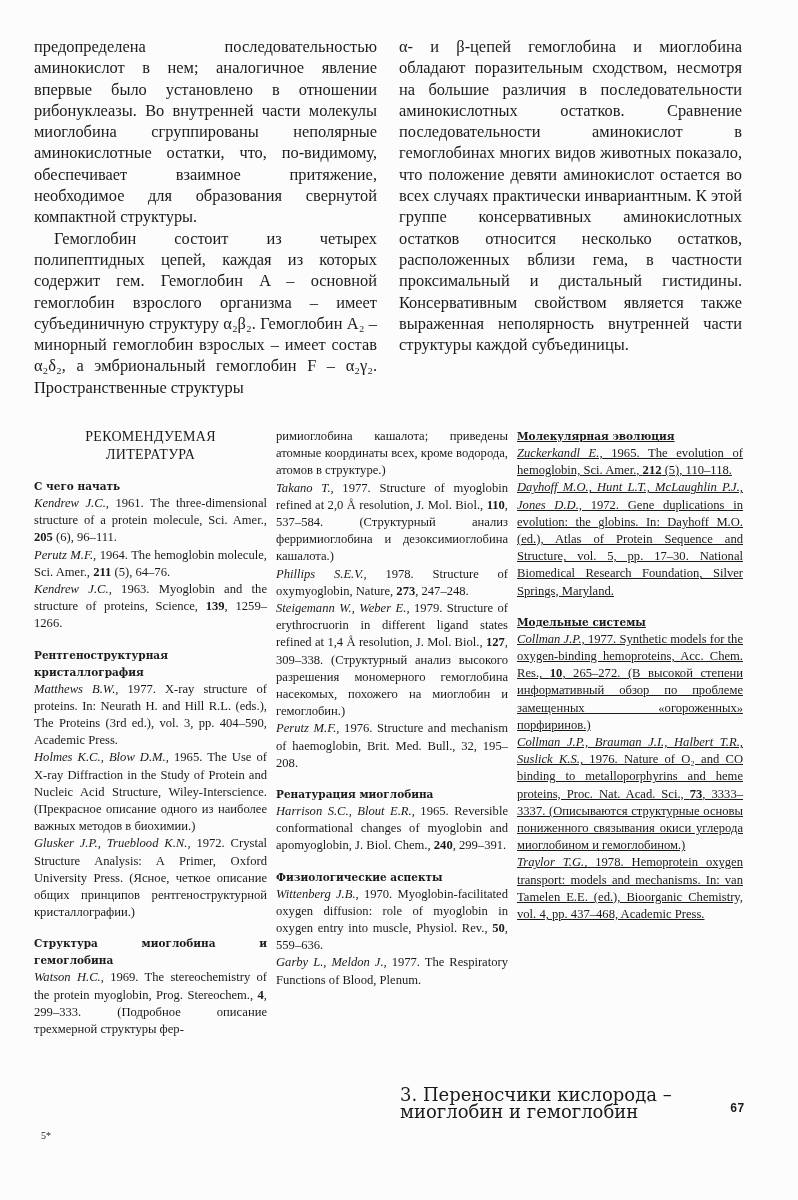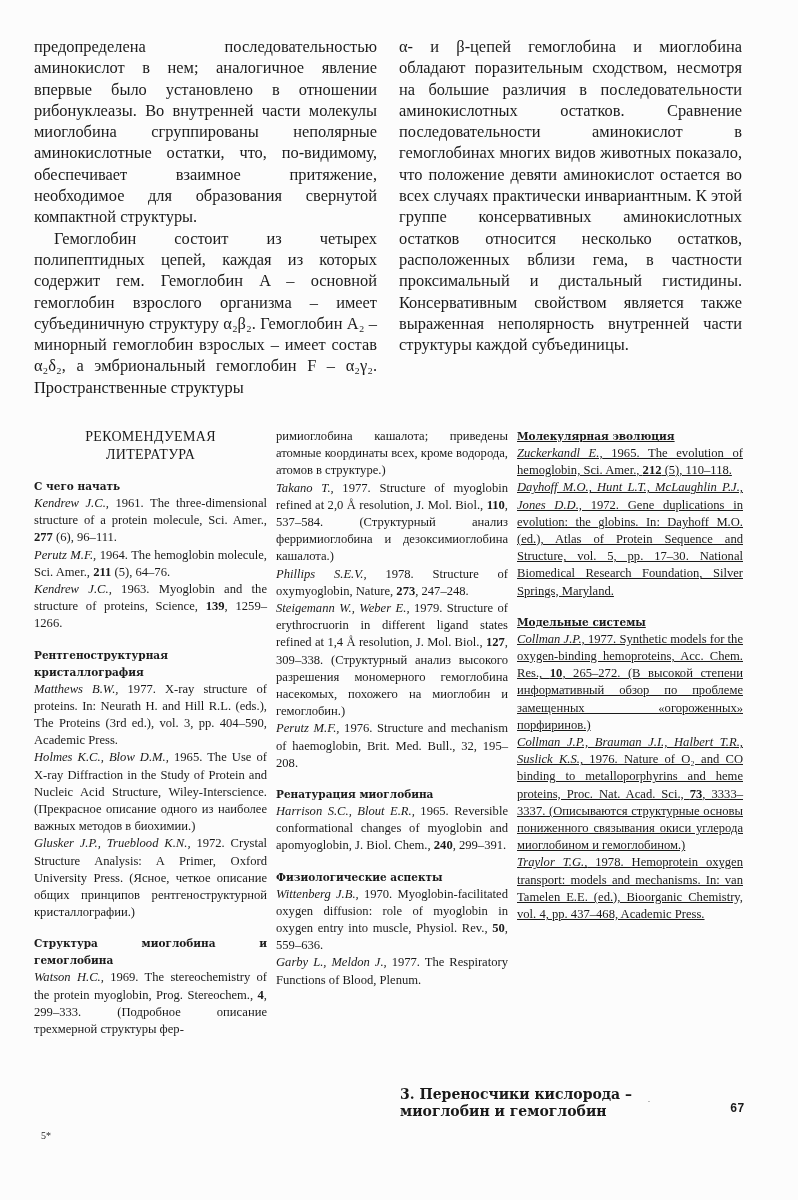--- a/index.html
+++ b/index.html
@@ -13,21 +13,21 @@
   .refcol { position:absolute; top:428px; font-size:12.6px; line-height:17.2px; text-align:justify; }
   #ref-col-1 { left:34px; width:233px; }
   #ref-col-2 { left:276px; width:232px; }
   #ref-col-3 { left:517px; width:226px;text-decoration:underline; }
   .ref-title { font-size:14px; line-height:18px; letter-spacing:0.3px; margin:0 0 14px 0; text-align:center; }
   .sec-head { font-family:"DejaVu Serif",serif; font-weight:bold; font-size:10.5px; line-height:17px; margin:0; }
   .sec { margin-bottom:14px; }
   .ref { margin:0; }
   .ref i.au { font-style:italic; }
   .ref b { font-weight:bold; }
-  #footer-title { position:absolute; left:400px; top:1086px; font-family:"DejaVu Serif",serif; font-weight:bold; font-size:14px; line-height:17px; }
+  #footer-title { position:absolute; left:400px; top:1086px; font-family:"DejaVu Serif",serif; font-weight:normal; font-size:18px; line-height:17px; }
   #page-number { position:absolute; left:730px; top:1102px; font-family:Liberation Mono, monospace; font-weight:bold; font-size:12px; }
   #signature-mark { position:absolute; left:41px; top:1130px; font-size:10px; }
   #stray-dot { position:absolute; left:648px; top:1095px; font-size:8px; }
 </style>
 </head>
 <body>
 
 <div id="col-left" class="body-col">
   <p>предопределена последовательностью аминокислот в нем; аналогичное явление впервые было установлено в отношении рибонуклеазы. Во внутренней части молекулы миоглобина сгруппированы неполярные аминокислотные остатки, что, по-видимому, обеспечивает взаимное притяжение, необходимое для образования свернутой компактной структуры.</p>
   <p class="indent">Гемоглобин состоит из четырех полипептидных цепей, каждая из которых содержит гем. Гемоглобин A – основной гемоглобин взрослого организма – имеет субъединичную структуру α₂β₂. Гемоглобин A₂ – минорный гемоглобин взрослых – имеет состав α₂δ₂, а эмбриональный гемоглобин F – α₂γ₂. Пространственные структуры</p>
@@ -36,21 +36,21 @@
   <p>α- и β-цепей гемоглобина и миоглобина обладают поразительным сходством, несмотря на большие различия в последовательности аминокислотных остатков. Сравнение последовательности аминокислот в гемоглобинах многих видов животных показало, что положение девяти аминокислот остается во всех случаях практически инвариантным. К этой группе консервативных аминокислотных остатков относится несколько остатков, расположенных вблизи гема, в частности проксимальный и дистальный гистидины. Консервативным свойством является также выраженная неполярность внутренней части структуры каждой субъединицы.</p>
 </div>
 
 <div id="ref-col-1" class="refcol">
   <div class="ref-title">
     <div>РЕКОМЕНДУЕМАЯ</div>
     <div>ЛИТЕРАТУРА</div>
   </div>
   <div class="sec">
     <p class="sec-head">С чего начать</p>
-    <p class="ref"><i class="au">Kendrew J.C.,</i><span> 1961. The three-dimensional structure of a protein molecule, Sci. Amer., </span><b>277</b><span> (6), 96–111.</span></p>
+    <p class="ref"><i class="au">Kendrew J.C.,</i><span> 1961. The three-dimensional structure of a protein molecule, Sci. Amer., </span><b>205</b><span> (6), 96–111.</span></p>
     <p class="ref"><i class="au">Perutz M.F.,</i><span> 1964. The hemoglobin molecule, Sci. Amer., </span><b>211</b><span> (5), 64–76.</span></p>
     <p class="ref"><i class="au">Kendrew J.C.,</i><span> 1963. Myoglobin and the structure of proteins, Science, </span><b>139</b><span>, 1259–1266.</span></p>
   </div>
   <div class="sec">
     <p class="sec-head">Рентгеноструктурная кристаллография</p>
     <p class="ref"><i class="au">Matthews B.W.,</i><span> 1977. X-ray structure of proteins. In: Neurath H. and Hill R.L. (eds.), The Proteins (3rd ed.), vol. 3, pp. 404–590, Academic Press.</span></p>
     <p class="ref"><i class="au">Holmes K.C., Blow D.M.,</i><span> 1965. The Use of X-ray Diffraction in the Study of Protein and Nucleic Acid Structure, Wiley-Interscience. (Прекрасное описание одного из наиболее важных методов в биохимии.)</span></p>
     <p class="ref"><i class="au">Glusker J.P., Trueblood K.N.,</i><span> 1972. Crystal Structure Analysis: A Primer, Oxford University Press. (Ясное, четкое описание общих принципов рентгеноструктурной кристаллографии.)</span></p>
   </div>
   <div class="sec">

